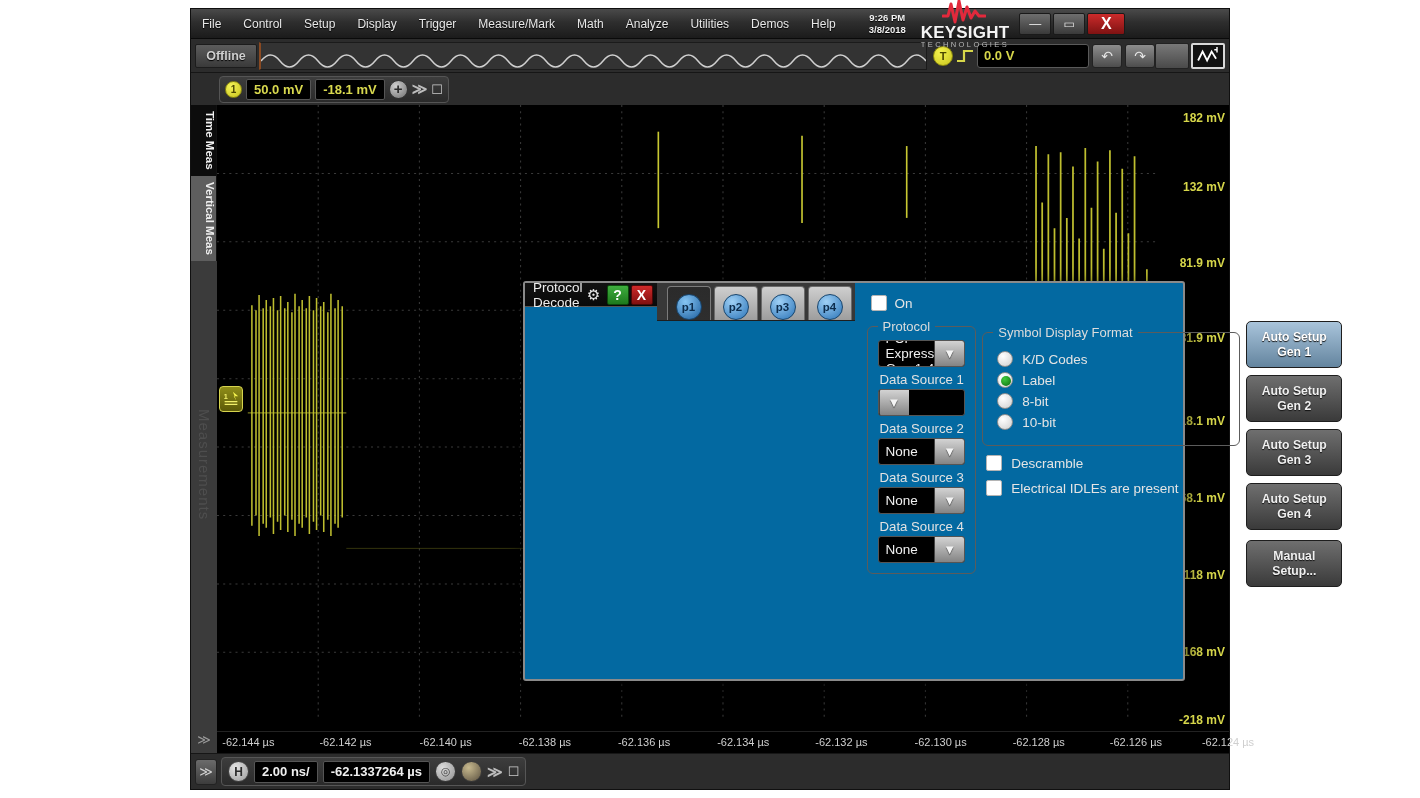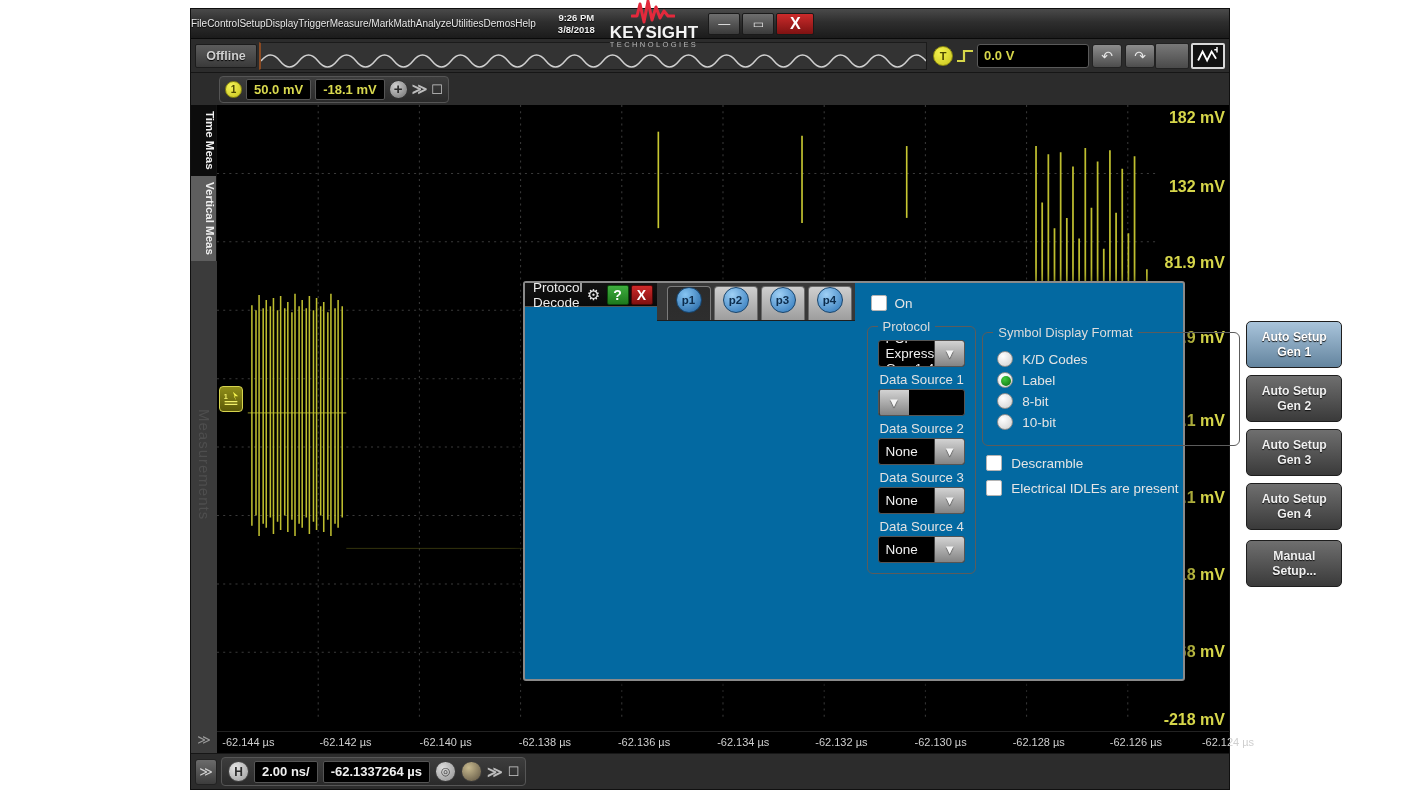--- a/index.html
+++ b/index.html
@@ -23,22 +23,22 @@
   
   .menubar {
     height: 30px;
     background: linear-gradient(180deg,#4a4a4a 0%,#2e2e2e 45%,#1b1b1b 100%);
     display: flex; align-items: center;
     position: relative;
     border-bottom: 1px solid #0a0a0a;
   }
   .menubar .menu-item {
     color: #e8e8e8;
-    font-size: 10px;
-    padding: 2px 0;
+    font-size: 12px;
+    padding: 2px 11px;
     white-space: nowrap;
     text-shadow: 0 1px 1px #000;
   }
   .clockbox {
     margin-left: 22px;
     text-align: center;
     line-height: 1.0;
     color: #f0f0f0;
     font-size: 9.5px;
     font-weight: bold;
@@ -157,21 +157,21 @@
   }
 
   .grat-wrap{ flex:1; position:relative; background:#000; }
   .grat { position:absolute; inset:0; }
   .vscale{
     position:absolute; right:0; top:0; width:72px; height:100%;
     background:#000; pointer-events:none;
   }
   .vtick{
     position:absolute; right:4px;
-    color:#d6d64a; font-size:16px; font-weight:bold;
+    color:#d6d64a; font-size:12px; font-weight:bold;
     transform:translateY(-50%);
     white-space:nowrap;
   }
   .hscale{
     height:22px; background:#000; position:relative; border-top:1px solid #222;
   }
   .htick{
     position:absolute; top:4px; transform:translateX(-50%);
     color:#cfcfcf; font-size:11px; white-space:nowrap;
   }
@@ -240,21 +240,21 @@
   .dlg-btn.help{ background:linear-gradient(180deg,#3fae3f,#1d7a1d); color:#fff;font-weight:bold;font-size:14px;border:1px solid #0c4a0c;}
   .dlg-btn.close{ background:linear-gradient(180deg,#cf2a2a,#801010); color:#fff;font-weight:bold;font-size:14px;border:1px solid #4a0808; margin-right:4px;}
 
   .tabstrip{
     height:38px;background:#383838;display:flex;align-items:flex-end;padding-left:10px;
     border-bottom:1px solid #1e1e1e;
   }
   .tab{
     width:44px;height:34px;margin-right:3px;border-radius:4px 4px 0 0;
     background:linear-gradient(180deg,#cfcfcf,#9d9d9d);
-    display:flex;align-items:flex-start;justify-content:center;
+    display:flex;align-items:flex-end;justify-content:center;
     border:1px solid #6a6a6a;border-bottom:none;
   }
   .tab.active{ background:linear-gradient(180deg,#2b2b2b,#2e2e2e); border-color:#7b7b7b;}
   .tabpill{
     width:26px;height:26px;border-radius:50%;
     background:radial-gradient(circle at 35% 28%,#9fd0f5,#2b74b8);
     border:1px solid #17456e;
     color:#0c2c4c;font-size:11.5px;font-weight:bold;
     display:flex;align-items:center;justify-content:center;
   }

